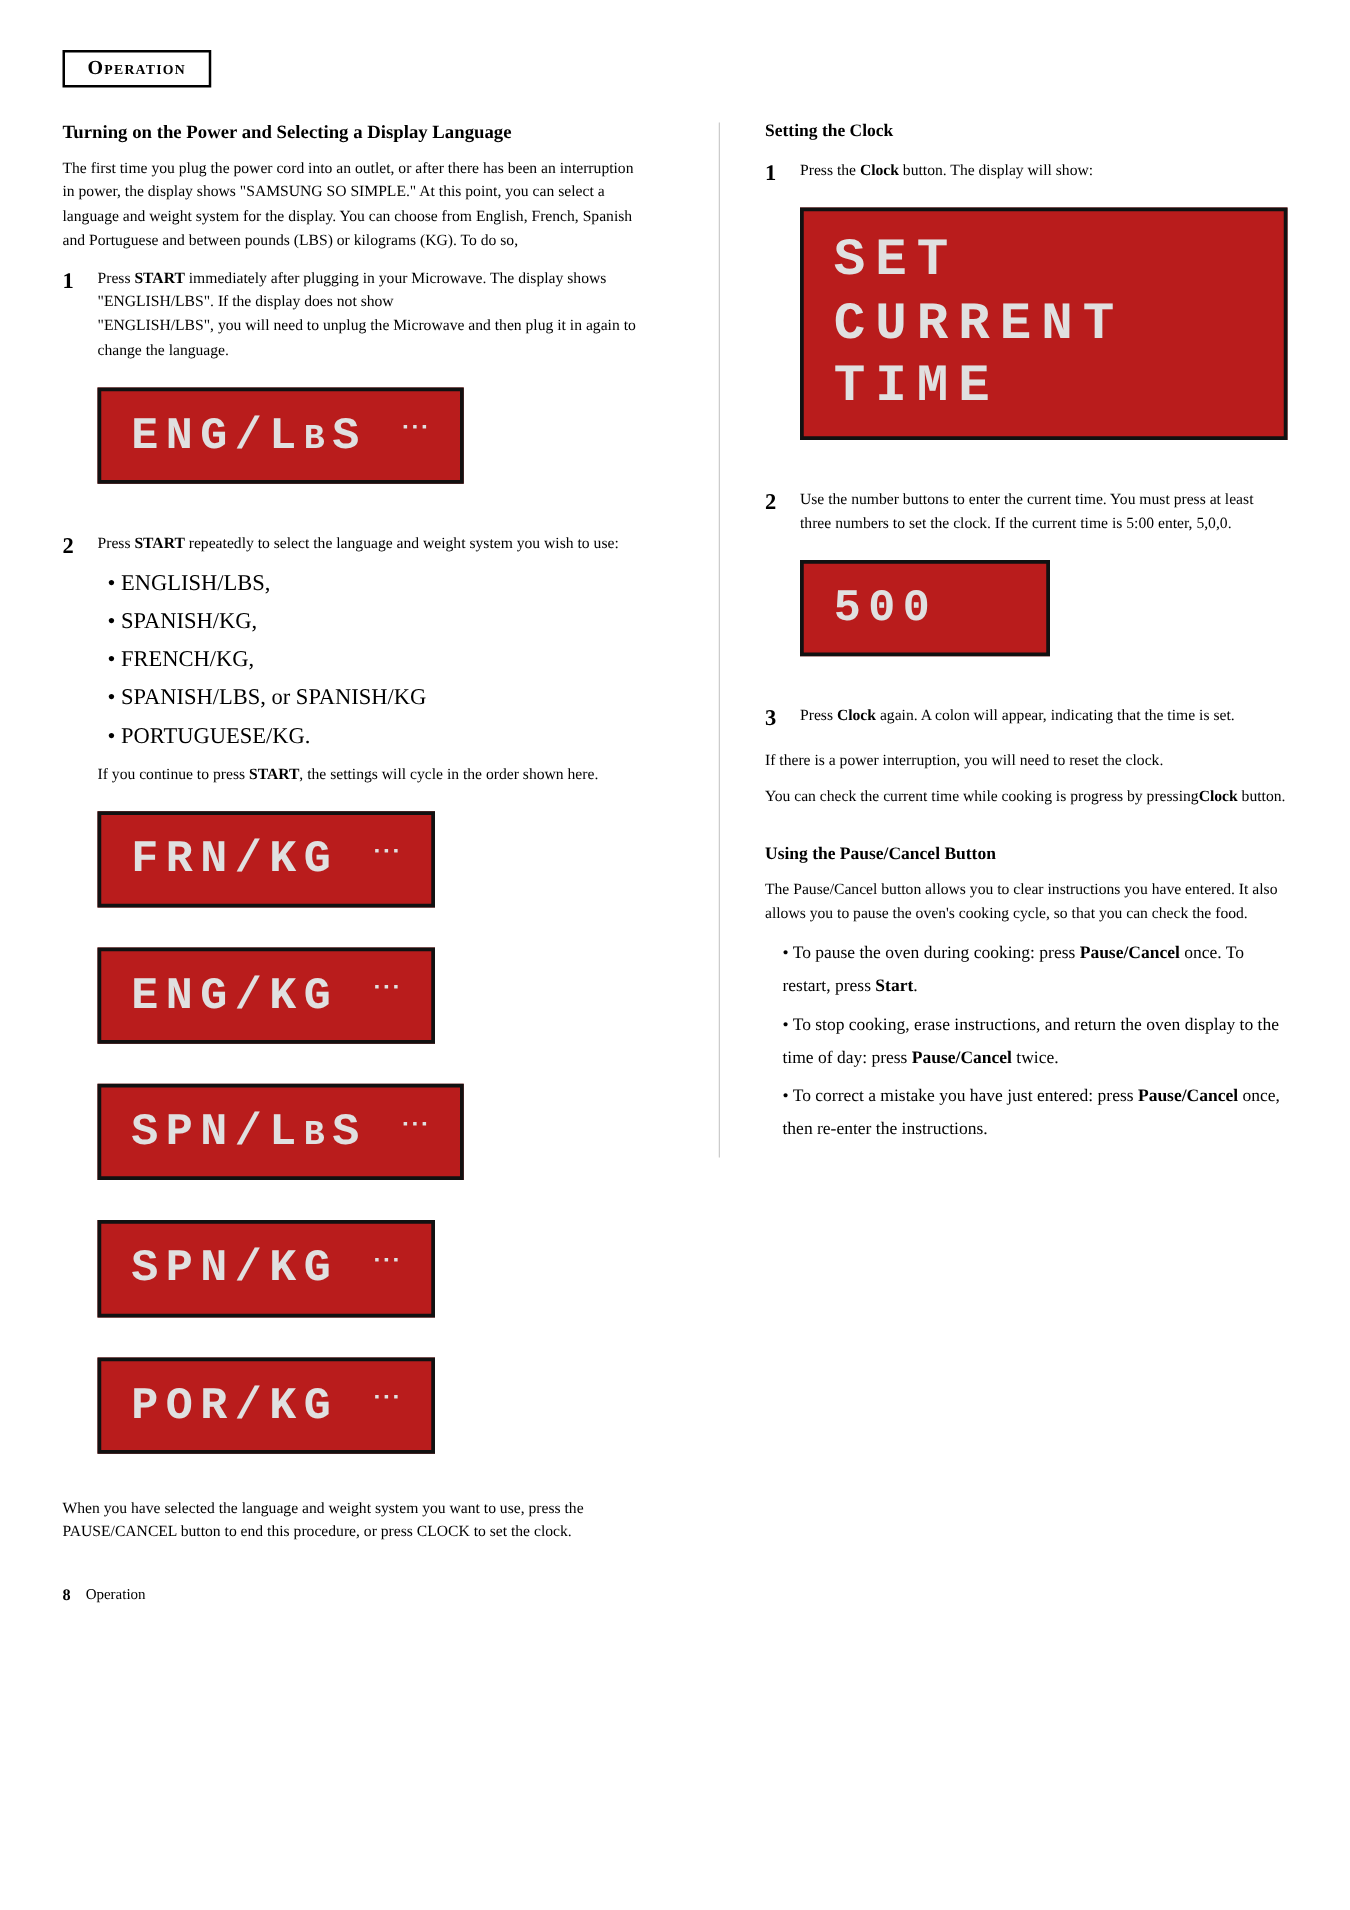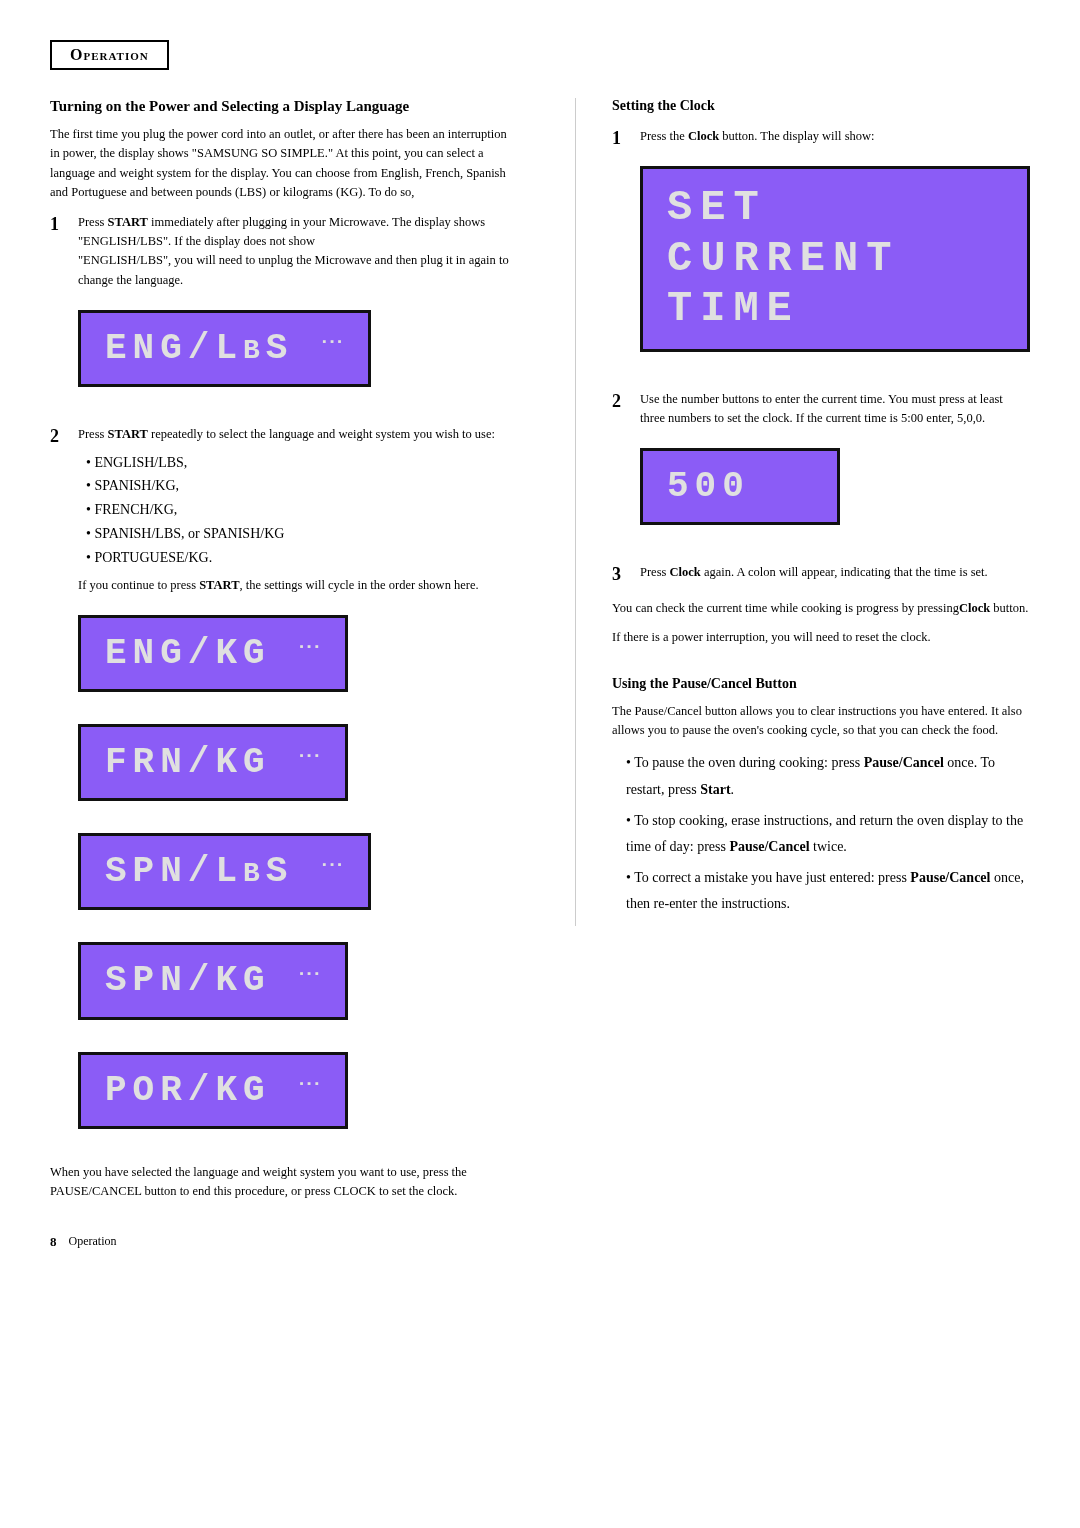--- a/index.html
+++ b/index.html
@@ -75,21 +75,21 @@
     }
 
     .step-content {
       flex: 1;
       font-size: 12.5px;
       line-height: 1.55;
     }
 
     
     .lcd-display {
-      background: #8b5cf6;
+      background: #b91c1c;
       color: #e0e0e0;
       font-family: 'Courier New', Courier, monospace;
       font-size: 36px;
       font-weight: bold;
       letter-spacing: 6px;
       padding: 14px 24px;
       margin: 10px 0 14px 0;
       display: inline-block;
       min-width: 300px;
       text-align: left;
@@ -119,21 +119,21 @@
     }
 
     .lang-display-row {
       margin-bottom: 8px;
     }
 
     ul.bullet-list {
       list-style: none;
       padding-left: 8px;
       margin: 6px 0 6px 0;
-      font-size: 14px;
+      font-size: 18px;
       line-height: 1.7;
     }
 
     ul.bullet-list li::before {
       content: '• ';
     }
 
     ul.dot-list {
       list-style: none;
       padding-left: 14px;
@@ -216,24 +216,24 @@
           <li>ENGLISH/LBS,</li>
           <li>SPANISH/KG,</li>
           <li>FRENCH/KG,</li>
           <li>SPANISH/LBS, or  SPANISH/KG</li>
           <li>PORTUGUESE/KG.</li>
         </ul>
         <p>If you continue to press <strong>START</strong>, the settings will cycle in the order shown here.</p>
 
         
         <div class="lang-display-row">
+          <div class="lcd-display small">FRN/KG <span class="lcd-small-icon">▪▪▪</span></div>
+        </div>
+        <div class="lang-display-row">
           <div class="lcd-display small">ENG/KG <span class="lcd-small-icon">▪▪▪</span></div>
-        </div>
-        <div class="lang-display-row">
-          <div class="lcd-display small">FRN/KG <span class="lcd-small-icon">▪▪▪</span></div>
         </div>
         <div class="lang-display-row">
           <div class="lcd-display small">SPN/L<span style="font-size:28px">B</span>S <span class="lcd-small-icon">▪▪▪</span></div>
         </div>
         <div class="lang-display-row">
           <div class="lcd-display small">SPN/KG <span class="lcd-small-icon">▪▪▪</span></div>
         </div>
         <div class="lang-display-row">
           <div class="lcd-display small">POR/KG <span class="lcd-small-icon">▪▪▪</span></div>
         </div>
@@ -273,24 +273,24 @@
         </div>
       </div>
 
       <div class="step-container">
         <div class="step-num">3</div>
         <div class="step-content">
           <span>Press <strong>Clock</strong> again. A colon will appear, indicating that the time is set.</span>
         </div>
       </div>
 
+      <p>If there is a power interruption, you will need to reset the clock.</p>
       <p>
         <span>You can check the current time while cooking is progress by pressing</span><strong>Clock</strong><span> button.</span>
       </p>
-      <p>If there is a power interruption, you will need to reset the clock.</p>
     </div>
 
     <div class="pause-section">
       <h3>Using the Pause/Cancel Button</h3>
 
       <p>The Pause/Cancel button allows you to clear instructions you have entered.  It also allows you to pause the oven's cooking cycle, so that you can check the food.</p>
 
       <ul class="dot-list">
         <li>To pause the oven during cooking: press <strong>Pause/Cancel</strong> once. To restart, press <strong>Start</strong>.</li>
         <li>To stop cooking, erase instructions, and return the oven display to the time of day: press <strong>Pause/Cancel</strong> twice.</li>

